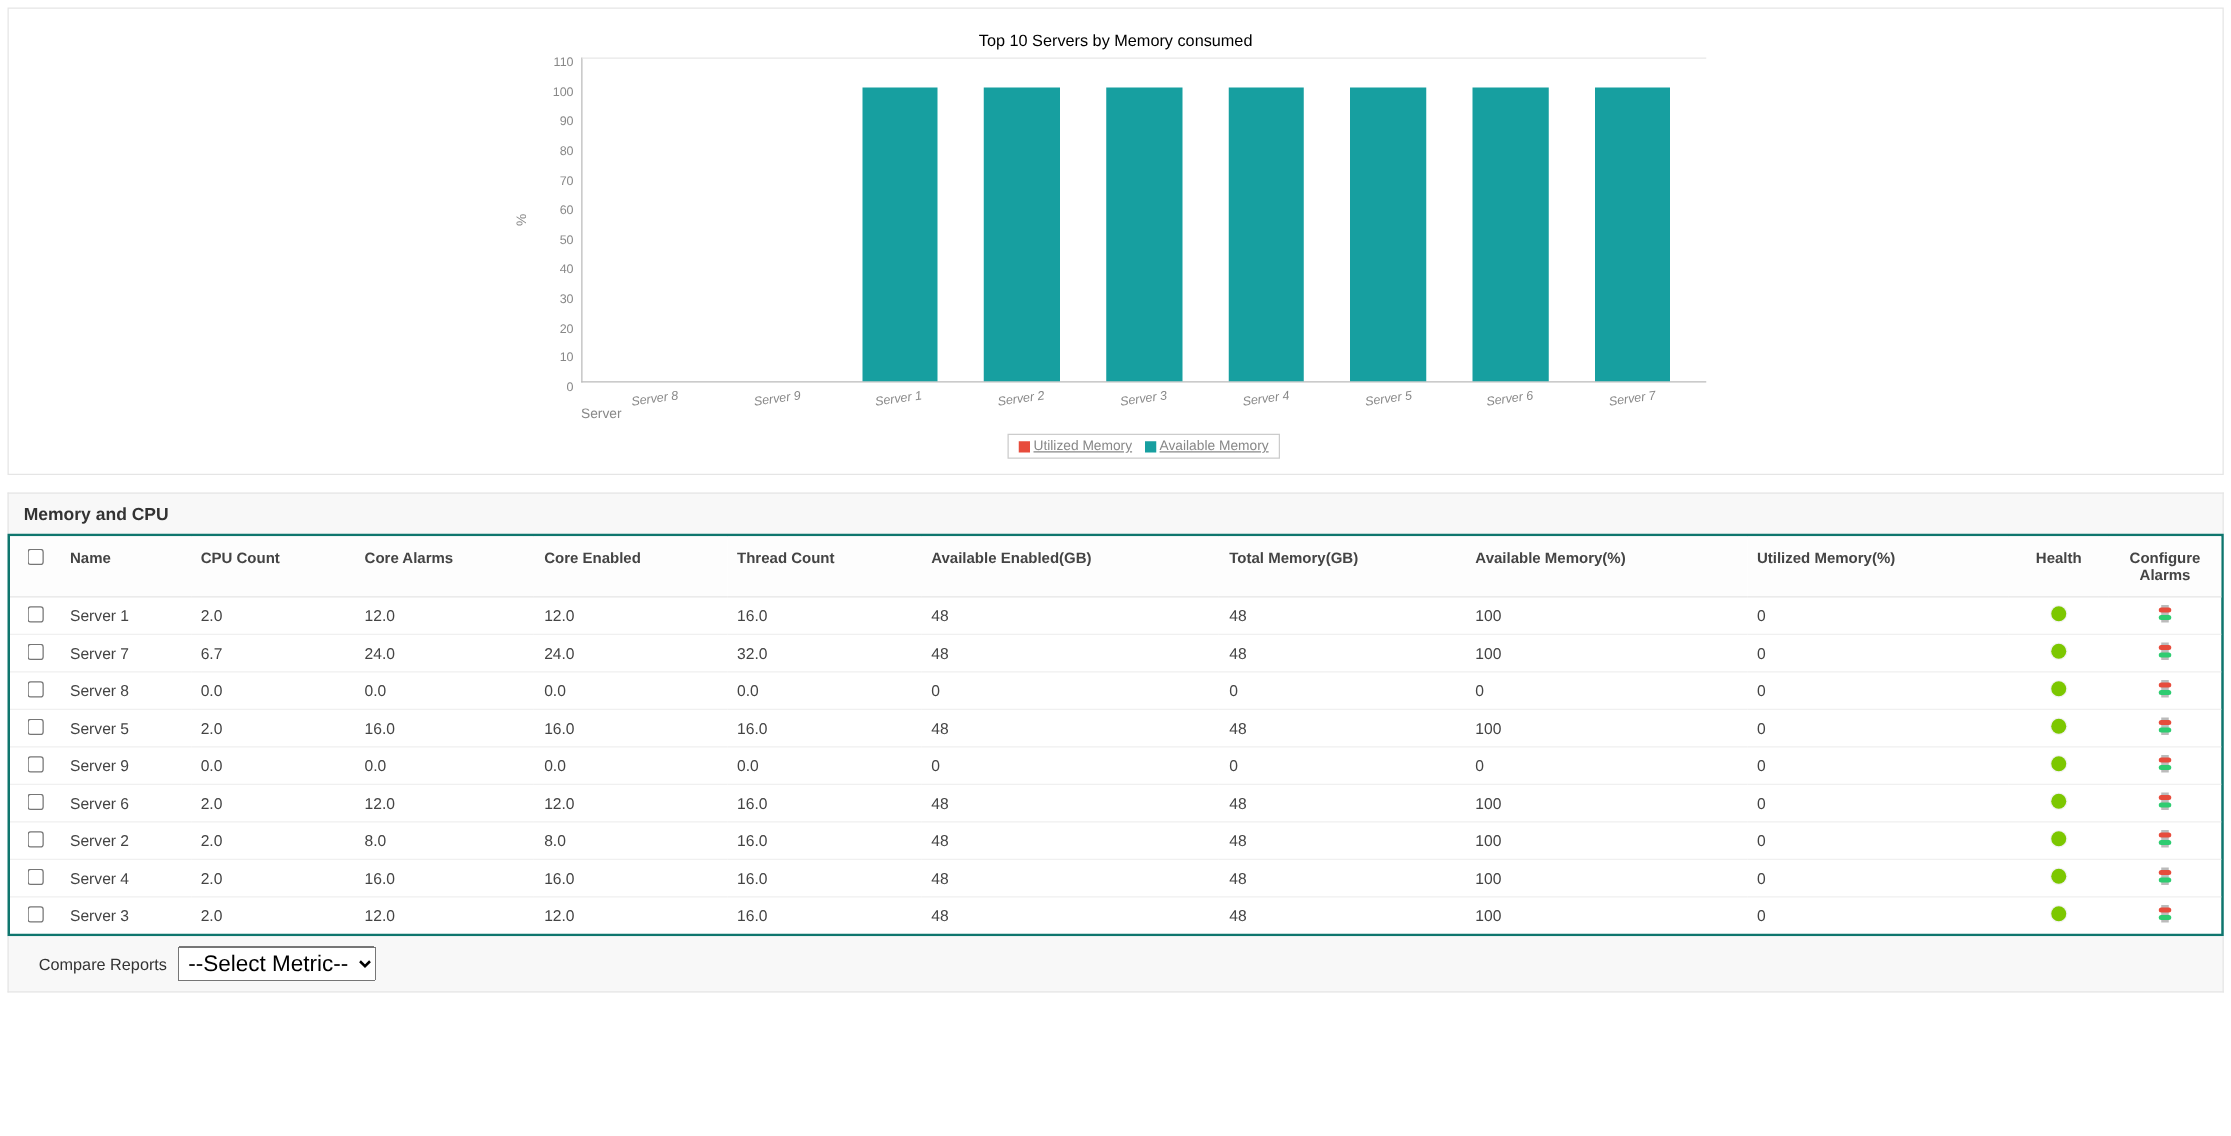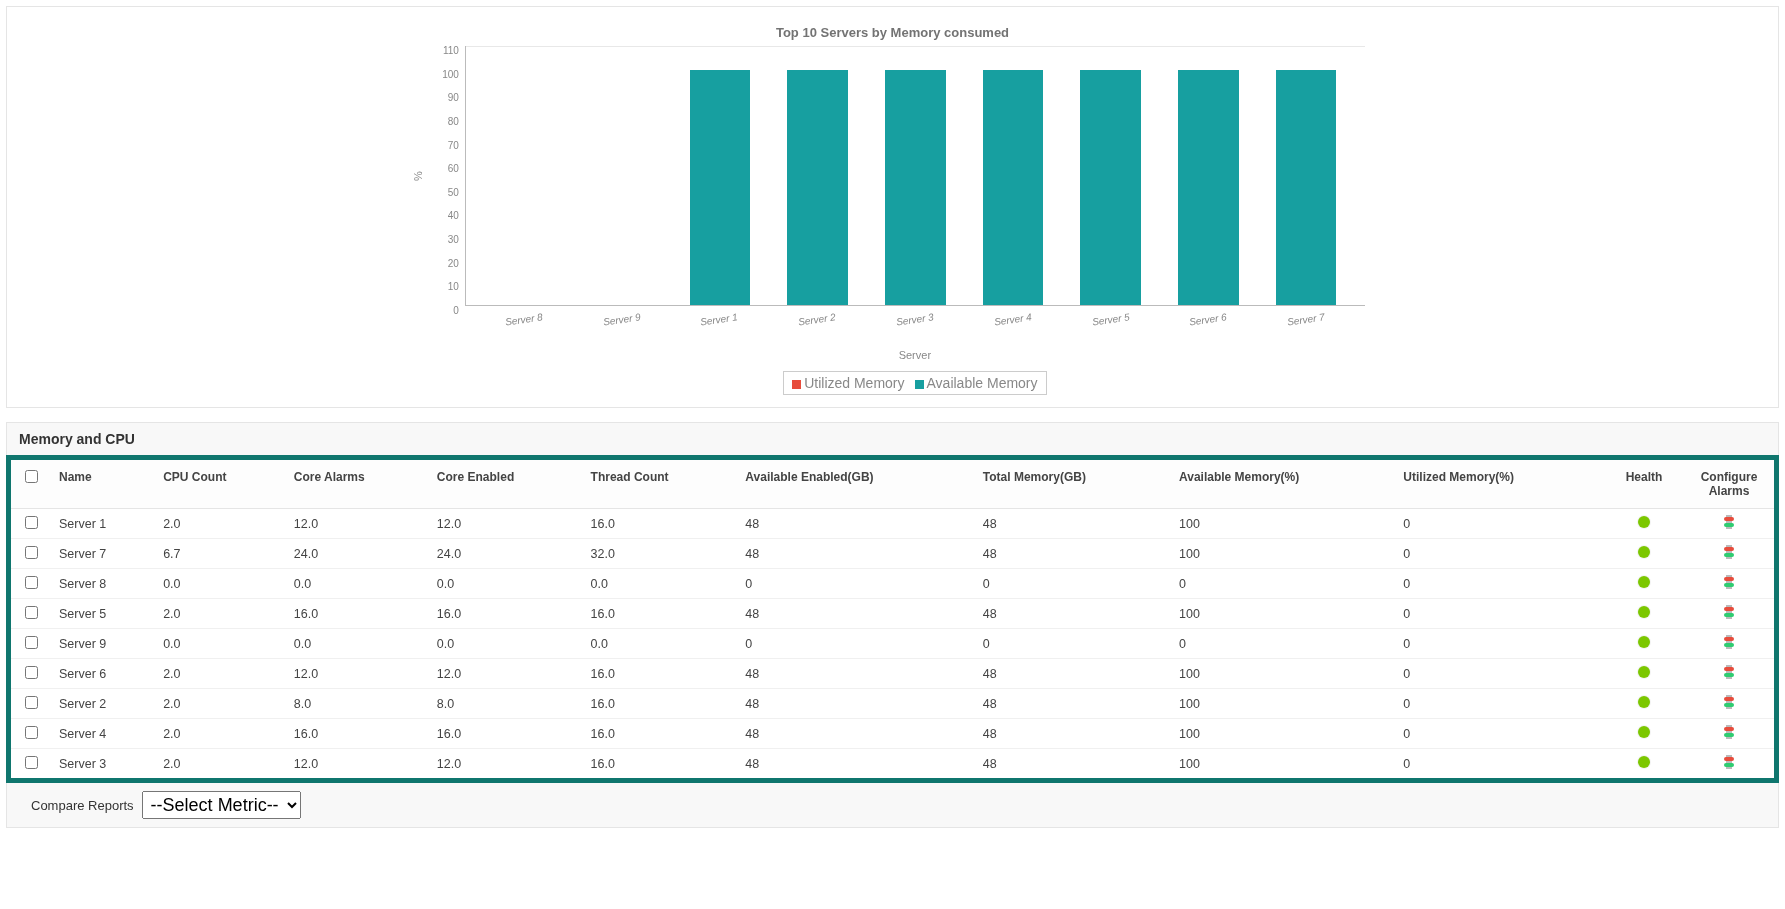--- a/index.html
+++ b/index.html
@@ -14,22 +14,22 @@
   border: 1px solid #e5e5e5;
   margin-bottom: 14px;
   background: #fff;
 }
 .chart-wrap {
   padding: 18px 30px 12px 30px;
 }
 .chart-title {
   text-align: center;
   font-size: 13px;
-  font-weight: 700;
-  color: #737373;
+  font-weight: 400;
+  color: #000000;
   margin-bottom: 6px;
 }
 .chart-inner {
   display: flex;
   justify-content: center;
   align-items: flex-start;
 }
 .ylab-wrap {
   position: relative;
   width: 22px;
@@ -98,38 +98,39 @@
 }
 .xcat {
   flex: 1;
   text-align: center;
   font-size: 10px;
   color: #888;
   font-style: italic;
   transform: rotate(-8deg);
 }
 .xlab {
-  text-align: center;
+  text-align: left;
   font-size: 11px;
   color: #888;
-  margin-top: 24px;
+  margin-top: 0;
 }
 .legend {
   margin-top: 10px;
   display: flex;
   justify-content: center;
 }
 .legend-box {
   border: 1px solid #ccc;
   padding: 3px 8px;
-  font-size: 14px;
+  font-size: 11px;
   color: #888;
   display: flex;
   gap: 10px;
   align-items: center;
+  text-decoration: underline;
 }
 .swatch {
   display: inline-block;
   width: 9px; height: 9px;
   margin-right: 3px;
   vertical-align: middle;
 }
 .sw-util { background: #e74c3c; }
 .sw-avail { background: #179fa0; }
 
@@ -137,21 +138,21 @@
 .section-hdr {
   background: #f8f8f8;
   border: 1px solid #e5e5e5;
   border-bottom: none;
   padding: 8px 12px;
   font-weight: 700;
   font-size: 14px;
   color: #333;
 }
 .tbl-wrap {
-  border: 5px solid #0f766e;
+  border: 2px solid #0f766e;
 }
 table {
   width: 100%;
   border-collapse: collapse;
 }
 thead th {
   background: #fdfdfd;
   border-bottom: 1px solid #e5e5e5;
   text-align: left;
   padding: 10px 8px;

